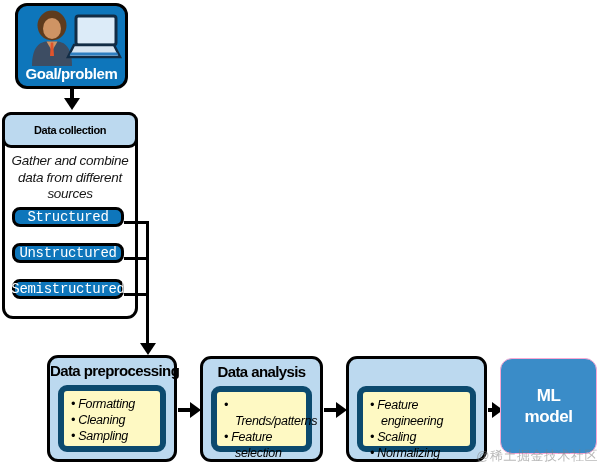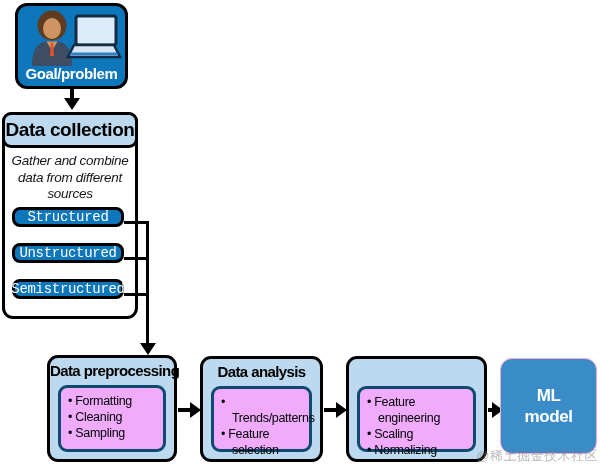--- a/index.html
+++ b/index.html
@@ -19,21 +19,21 @@
   }
   
   .dc-body{
     position:absolute;left:2px;top:112px;width:136px;height:207px;box-sizing:border-box;
     background:#fff;border:3px solid #000;border-radius:11px;
   }
   .dc-header{
     position:absolute;left:2px;top:112px;width:136px;height:36px;box-sizing:border-box;
     background:var(--light-blue);border:3px solid #000;border-radius:9px;
     display:flex;align-items:center;justify-content:center;
-    font-size:19px;font-weight:600;letter-spacing:-0.4px;color:#000;
+    font-size:11px;font-weight:600;letter-spacing:-0.4px;color:#000;
   }
   .dc-desc{
     position:absolute;left:2px;top:153px;width:136px;text-align:center;
     font-style:italic;font-size:13.5px;line-height:16.5px;font-weight:500;color:#151515;
     letter-spacing:-0.3px;
   }
   .chip{
     position:absolute;left:12px;width:112px;height:20px;box-sizing:border-box;
     background:var(--deep-blue);border:3px solid #000;border-radius:8px;
     display:flex;align-items:center;justify-content:center;
@@ -56,22 +56,23 @@
   .proc{
     position:absolute;top:355px;height:107px;box-sizing:border-box;
     background:var(--light-blue);border:3px solid #000;border-radius:11px;
   }
   .proc-title{
     height:24px;line-height:26px;text-align:center;
     font-size:15px;font-weight:700;letter-spacing:-0.6px;color:#000;white-space:nowrap;
   }
   .proc-inner{
     position:absolute;left:8px;right:8px;top:27px;bottom:7px;box-sizing:border-box;
-    background:#f0abfc;border:3px solid #0c4a6e;border-radius:9px;
+    background:#fef9c3;border:6px solid #0c4a6e;border-radius:9px;
     padding:5px 3px 0 7px;
+    font-style:italic;
   }
   .bullet{
     font-size:12.5px;line-height:16px;letter-spacing:-0.3px;color:#000;
     padding-left:11px;text-indent:-11px;
   }
   .bullet::before{content:"• ";}
   
   .ml-box{
     position:absolute;left:500px;top:358px;width:97px;height:96px;box-sizing:border-box;
     background:var(--ml-blue);border:1px solid #f9a8d4;border-radius:12px;

